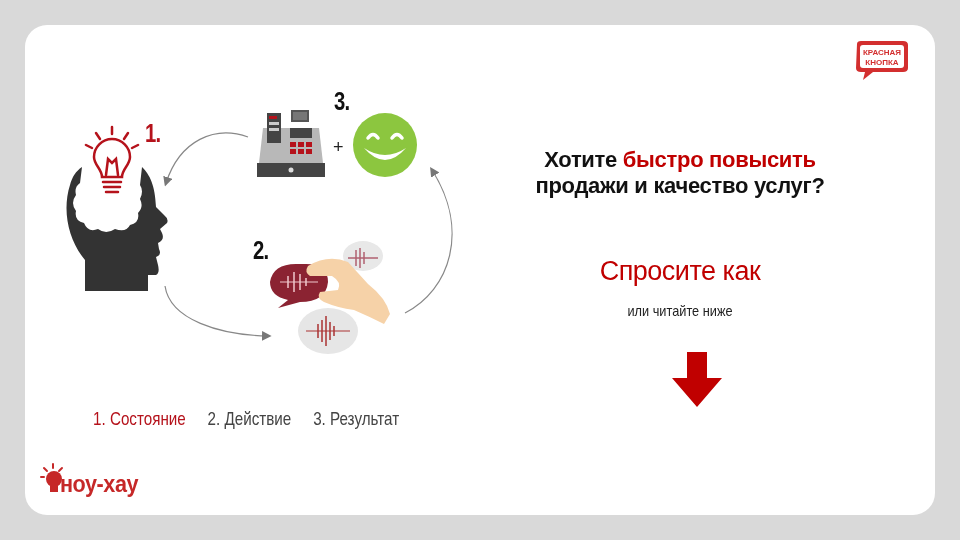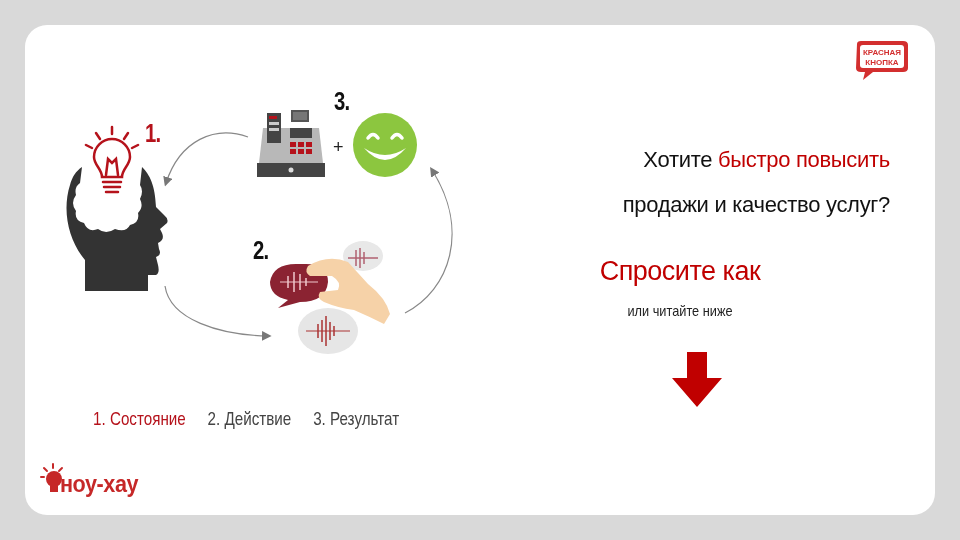--- a/index.html
+++ b/index.html
@@ -2,21 +2,21 @@
 <html><head>
 <meta charset="utf-8">
 <style>
   html, body { margin:0; padding:0; }
   body { width:960px; height:540px; background:#d9d9d9; position:relative; overflow:hidden; font-family:"Liberation Sans", sans-serif; }
   .card { position:absolute; left:25px; top:25px; width:910px; height:490px; background:#ffffff; border-radius:22px; }
   .abs { position:absolute; }
   .num { font-family:"Liberation Sans", sans-serif; font-weight:bold; font-size:26px; transform:scaleX(0.78); transform-origin:left top; letter-spacing:-1px; }
   .num.red { color:#b5121b; }
   .num.dark { color:#111; }
-  .headline { position:absolute; left:470px; width:420px; text-align:right; font-family:"Liberation Sans", sans-serif; font-weight:400; font-size:22px; color:#111; letter-spacing:-0.3px; }
+  .headline { position:absolute; left:470px; width:420px; text-align:center; font-family:"Liberation Sans", sans-serif; font-weight:700; font-size:22px; color:#111; letter-spacing:-0.3px; }
   .headline .red { color:#c00000; }
   .ask { position:absolute; left:470px; width:420px; top:256px; text-align:center; font-weight:normal; font-size:27px; color:#c00000; letter-spacing:-0.5px; }
   .sub { position:absolute; left:470px; width:420px; top:302px; text-align:center; font-size:15px; color:#222; transform:scaleX(0.85); }
   .legend { position:absolute; top:408px; left:93px; font-size:19px; color:#444; white-space:nowrap; transform:scaleX(0.8); transform-origin:left top; }
   .legend span { margin-right:22px; }
   .legend .first { color:#b5121b; }
   .plus { position:absolute; left:333px; top:137px; font-size:18px; color:#222; }
   .logo-text { position:absolute; left:60px; top:470px; font-weight:bold; font-size:24px; color:#c62828; transform:scaleX(0.9); transform-origin:left top; letter-spacing:-0.5px; }
 </style>
 </head>
@@ -104,21 +104,21 @@
 
 <div class="legend">
   <span class="first">1. Состояние</span>
   <span>2. Действие</span>
   <span>3. Результат</span>
 </div>
 
 <div class="headline" style="top:147px">
   <span>Хотите </span><span class="red">быстро повысить</span>
 </div>
-<div class="headline" style="top:192px">продажи и качество услуг?</div>
+<div class="headline" style="top:173px">продажи и качество услуг?</div>
 
 <div class="ask">Спросите как</div>
 <div class="sub">или читайте ниже</div>
 
 <svg class="abs" style="left:671px;top:352px" width="52" height="56" viewBox="0 0 52 56">
   <path d="M16 0 L36 0 L36 26 L51 26 L26 55 L1 26 L16 26 Z" fill="#c00000"></path>
 </svg>
 
 <svg class="abs" style="left:40px;top:463px" width="26" height="32" viewBox="0 0 26 32">
   <g stroke="#c62828" stroke-width="2" stroke-linecap="round">

